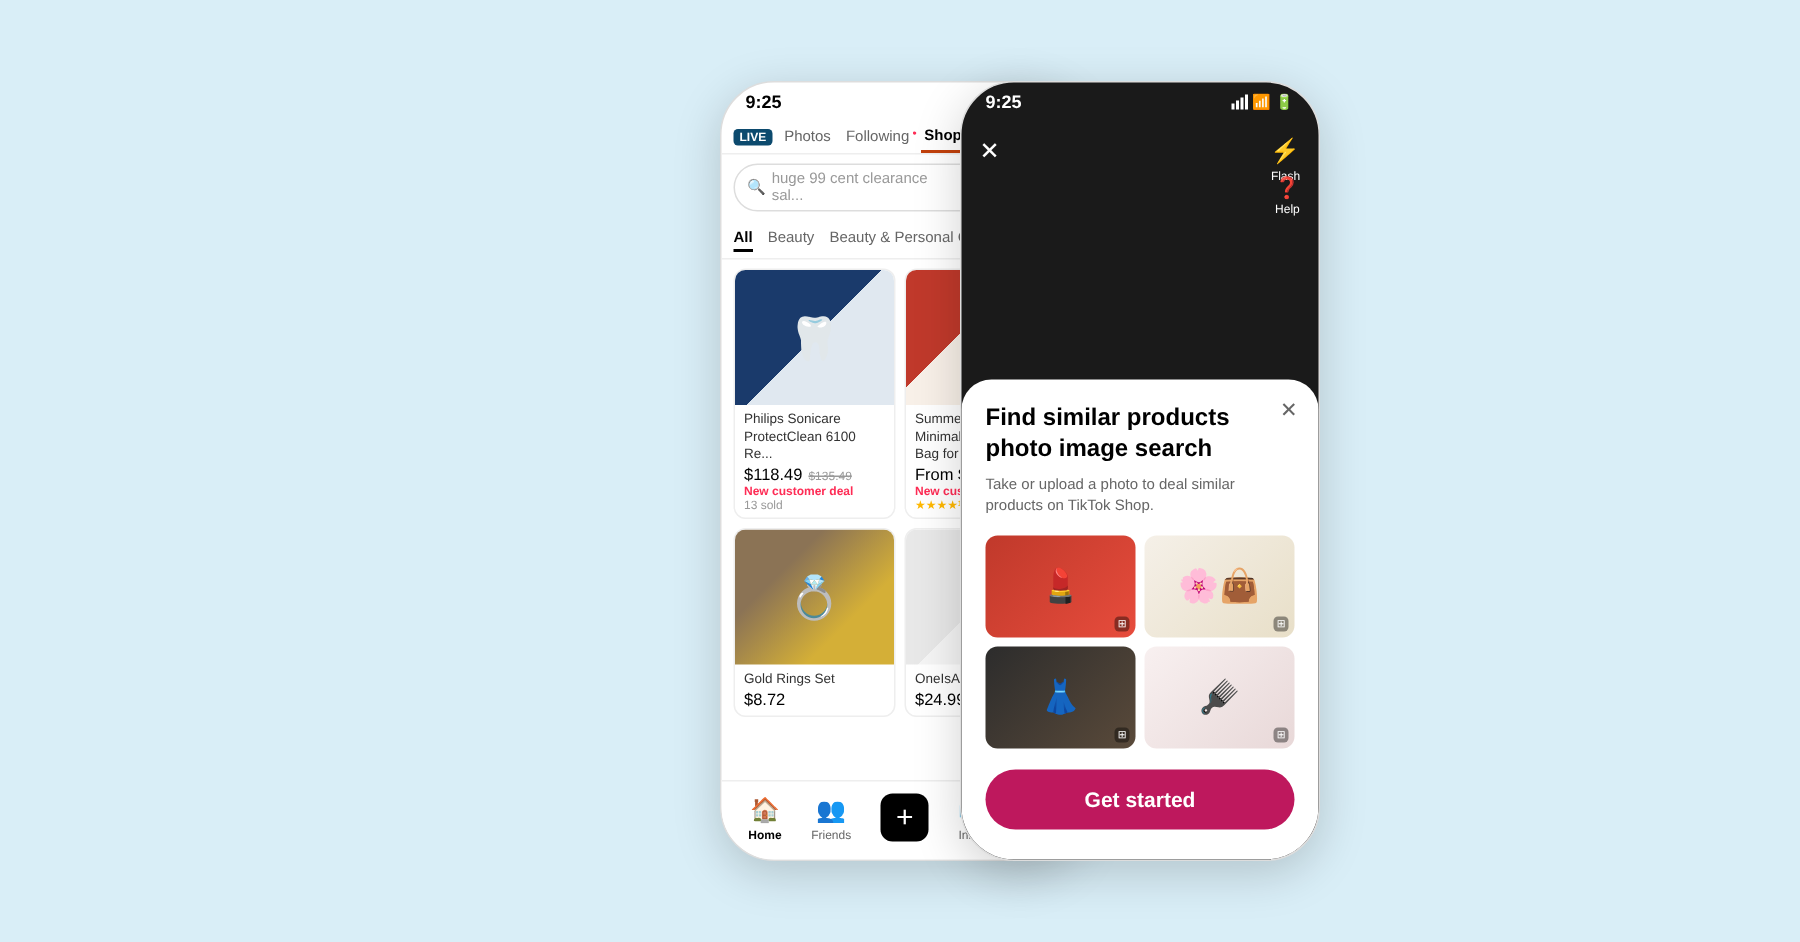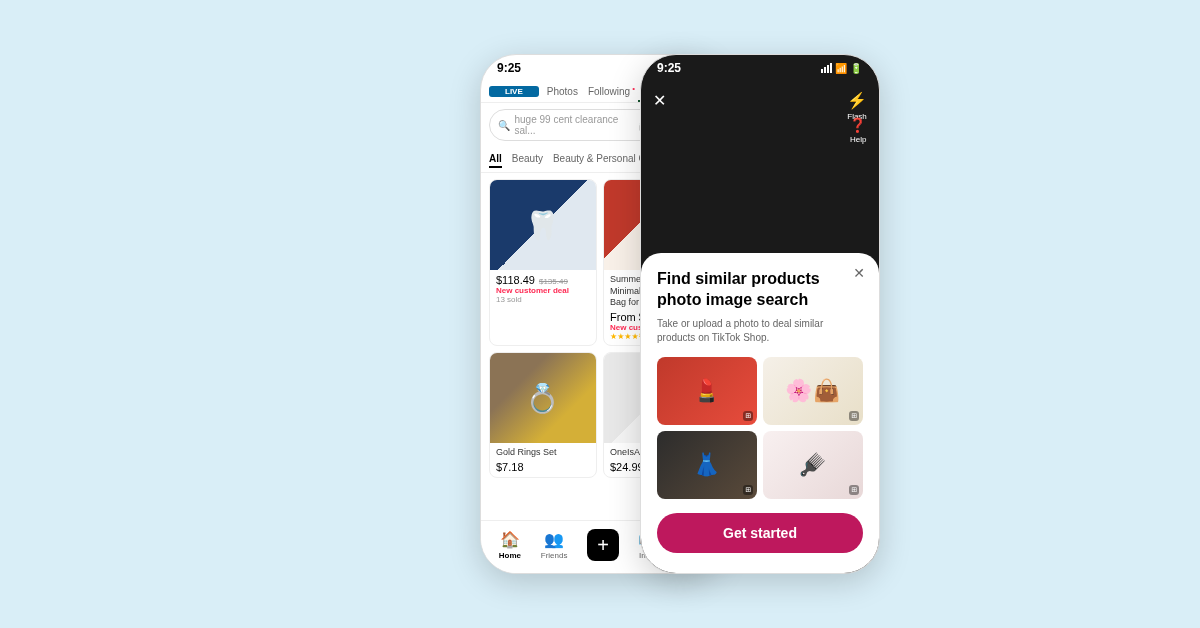--- a/index.html
+++ b/index.html
@@ -50,41 +50,41 @@
     .nav-tabs {
       display: flex;
       align-items: center;
       padding: 4px 8px 0;
       gap: 6px;
       border-bottom: 1px solid #eee;
       font-size: 11px;
     }
 
     .live-badge {
-      background: #0369a1;
+      background: #0c4a6e;
       color: white;
       font-size: 8px;
       font-weight: 700;
-      padding: 1px 16px;
+      padding: 1px 4px;
       border-radius: 3px;
       text-align: right;
     }
 
     .nav-tab {
       padding: 4px 2px;
       font-size: 10px;
       color: #666;
       cursor: pointer;
       white-space: nowrap;
     }
 
     .nav-tab.active {
       font-weight: 700;
       color: #000;
-      border-bottom: 2px solid #14532d;
+      border-bottom: 2px solid #c2410c;
     }
 
     .nav-tab.notification {
       position: relative;
     }
 
     .nav-tab.notification::after {
       content: '•';
       color: #fe2c55;
       font-size: 8px;
@@ -555,20 +555,21 @@
       <span class="filter-tab">Beauty</span>
       <span class="filter-tab">Beauty &amp; Personal Care</span>
       <span class="filter-tab">Home &amp;...</span>
     </div>
 
     <div class="product-grid">
 
       <div class="product-card">
         <div class="product-img product-img-toothbrush">🦷</div>
         <div class="product-info">
+          <div class="product-name">Philips Sonicare ProtectClean 6100 Re...</div>
           <div class="price-row">
             <span class="price-current">$118.49</span>
             <span class="price-old">$135.49</span>
           </div>
           <div class="deal-badge">New customer deal</div>
           <div class="sold-count">13 sold</div>
         </div>
       </div>
 
       <div class="product-card">
@@ -586,21 +587,21 @@
             <span class="stars-text">690 sold</span>
           </div>
         </div>
       </div>
 
       <div class="product-card">
         <div class="product-img product-img-rings">💍</div>
         <div class="product-info">
           <div class="product-name">Gold Rings Set</div>
           <div class="price-row">
-            <span class="price-current">$7.18</span>
+            <span class="price-current">$8.72</span>
           </div>
         </div>
       </div>
 
       <div class="product-card">
         <div class="product-img product-img-device">🔧</div>
         <div class="product-info">
           <div class="product-name">OneIsAll Device</div>
           <div class="price-row">
             <span class="price-current">$24.99</span>

